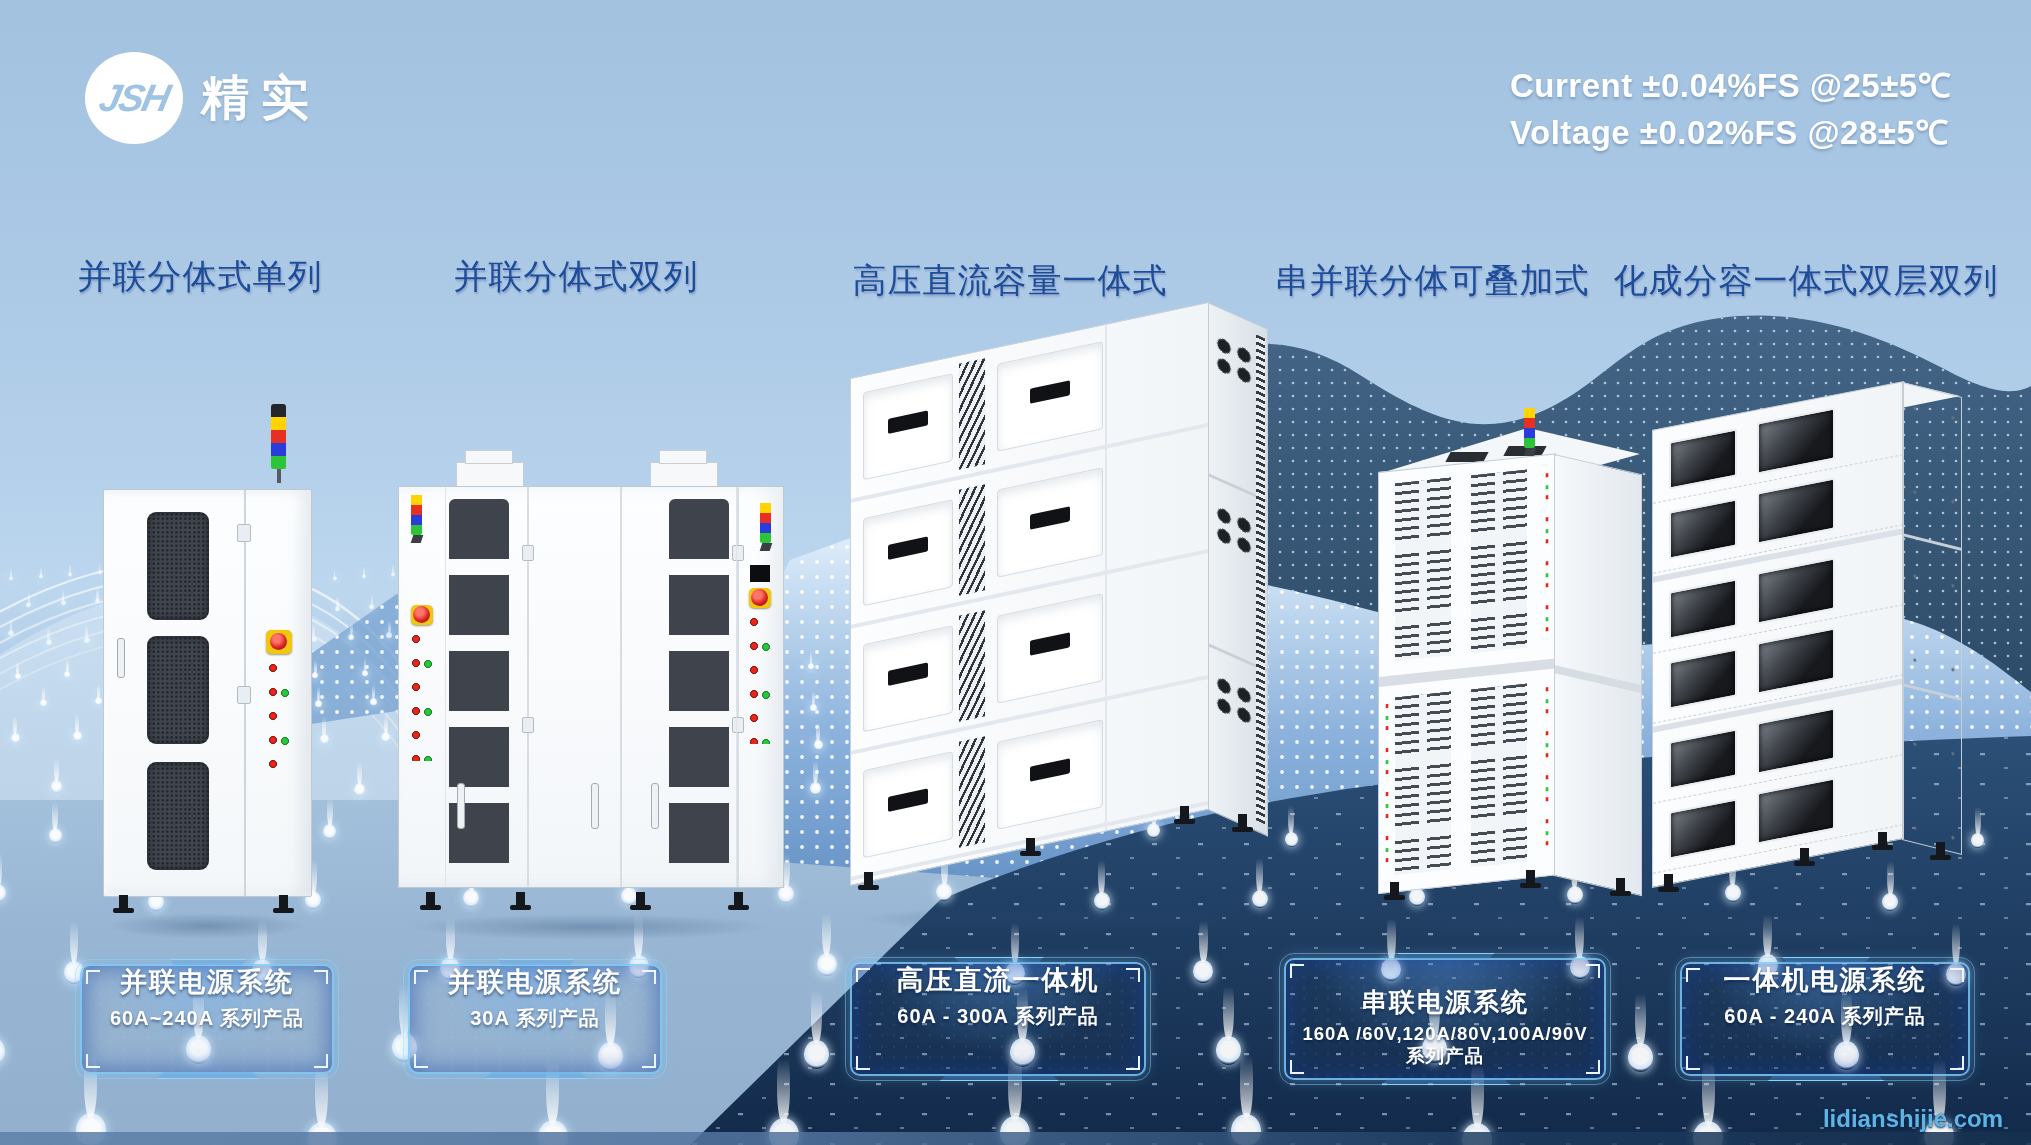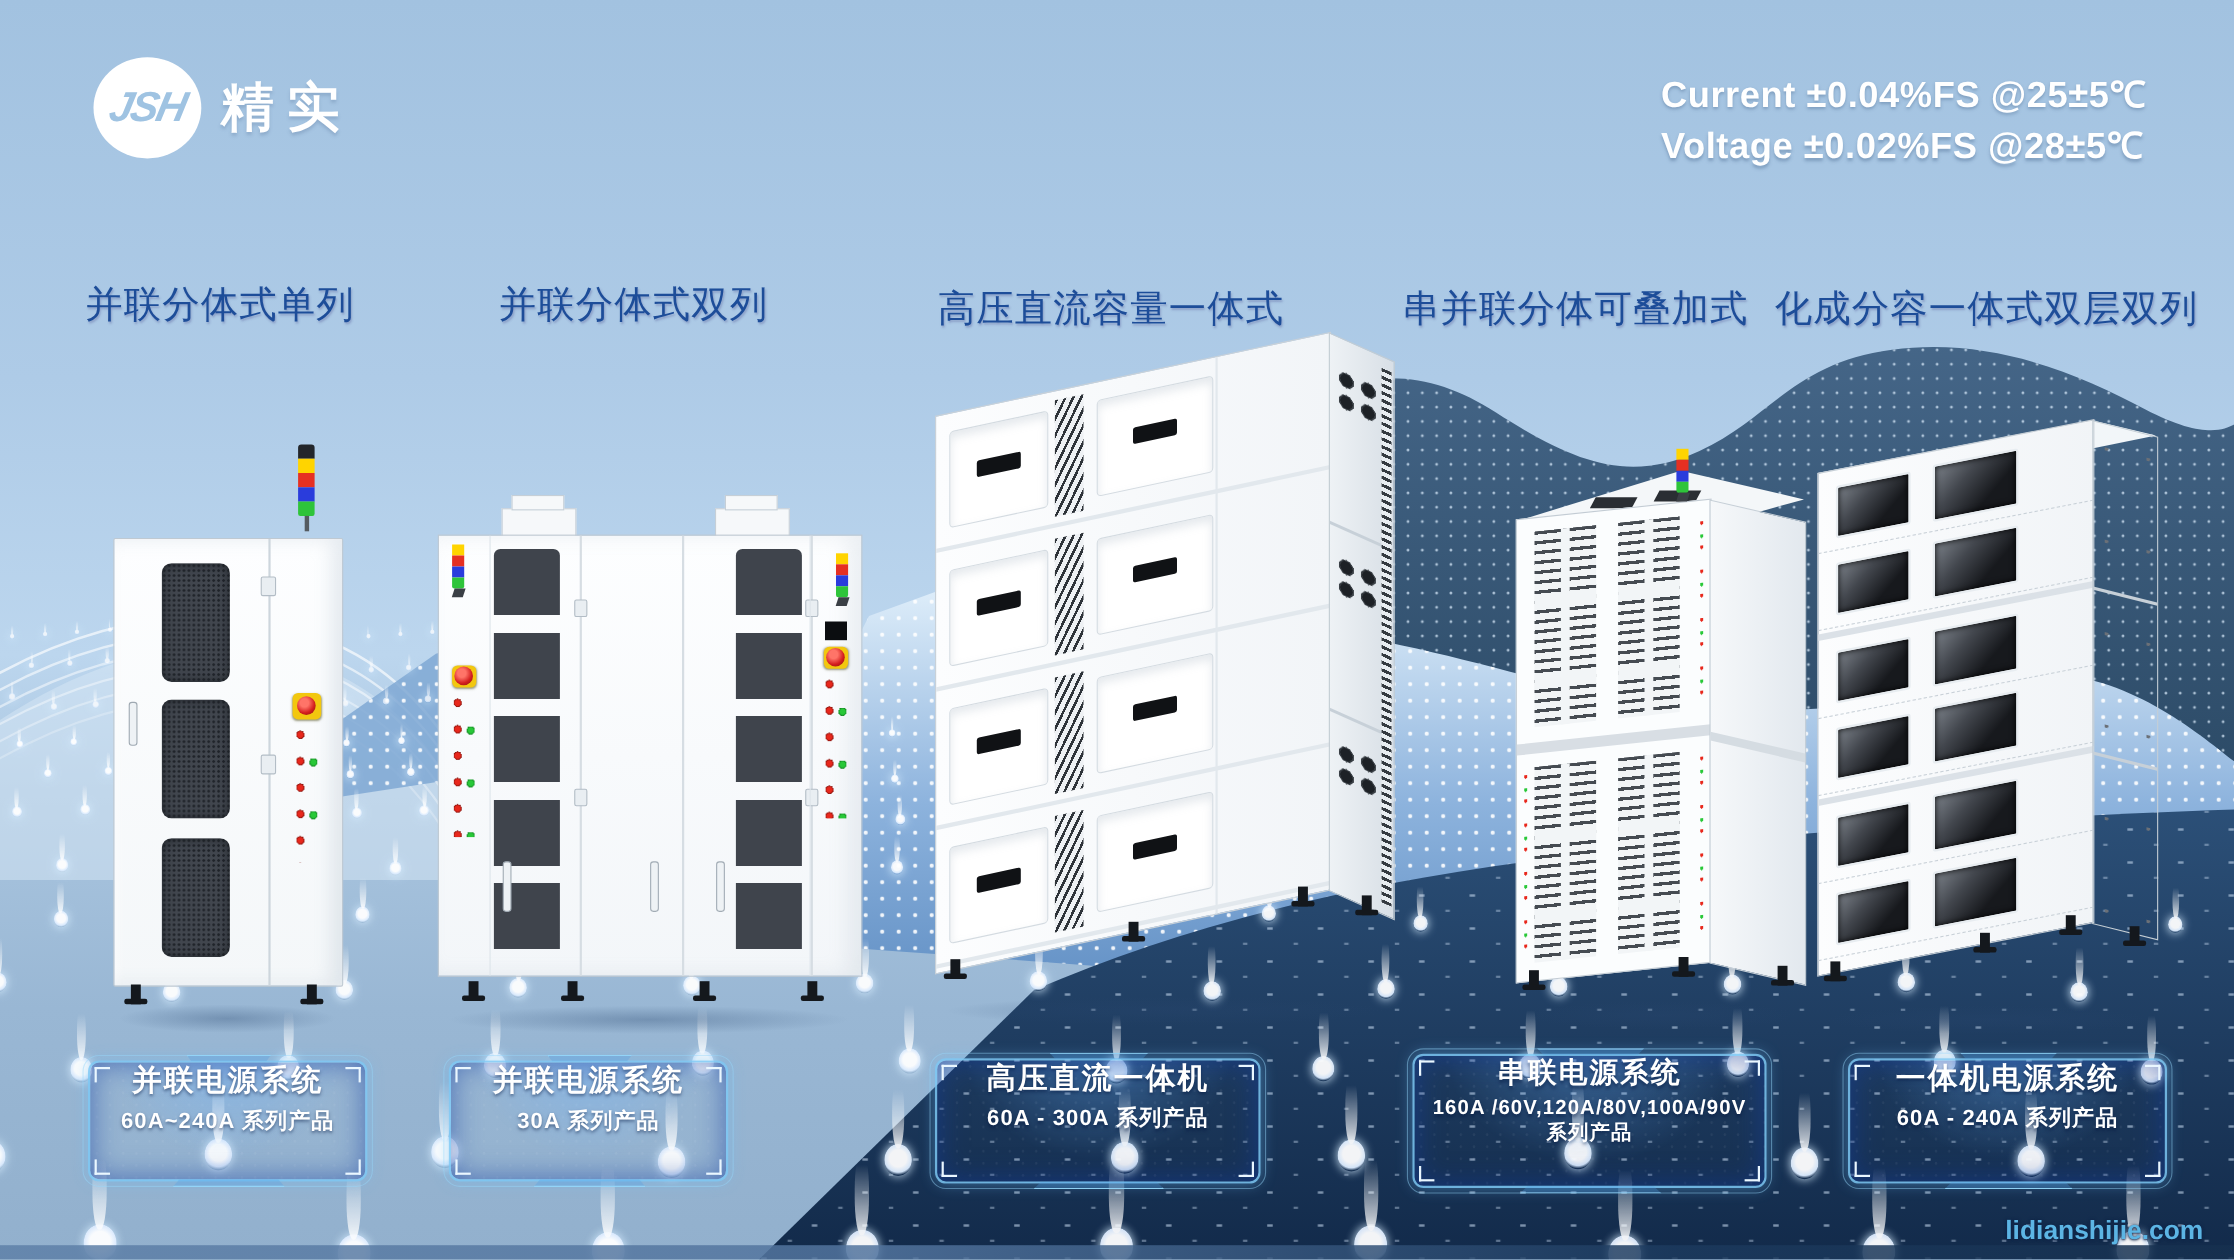--- a/index.html
+++ b/index.html
@@ -179,21 +179,21 @@
   .plate{position:absolute;z-index:5;border:2px solid rgba(125,200,244,.85);border-radius:10px;
     background:linear-gradient(180deg,#1d4695 0%,var(--plate-fill,#132f73) 45%,#0d2a6e 100%);
     background-image:radial-gradient(ellipse at 50% -10%,rgba(110,180,255,.4),transparent 60%),
                      radial-gradient(rgba(255,255,255,.06) 1px,transparent 1.5px);
     background-size:100% 100%,12px 11px;
     box-shadow:0 0 14px rgba(110,190,245,.45),inset 0 0 26px rgba(20,60,160,.6);
     outline:1px solid rgba(150,215,250,.45);outline-offset:4px;
     display:flex;flex-direction:column;align-items:center;justify-content:flex-start;color:#fff;text-align:center;}
   .plate-title{font-size:27px;font-weight:bold;letter-spacing:2px;line-height:1.2;text-shadow:0 2px 3px rgba(0,20,60,.5);}
   .plate-sub{font-size:20px;font-weight:bold;margin-top:7px;letter-spacing:1px;text-shadow:0 2px 3px rgba(0,20,60,.5);}
-  .plate.dense .plate-title{font-size:26px;}
+  .plate.dense .plate-title{font-size:26px;margin-top:27px;}
   .plate.dense .plate-sub{font-size:18.5px;margin-top:5px;line-height:1.15;}
   .plate.dense .sub2{margin-top:1px;}
   .cnr{position:absolute;width:12px;height:12px;border:0 solid #eaf7ff;}
   .cnr.tl{left:4px;top:4px;border-left-width:2px;border-top-width:2px;}
   .cnr.tr{right:4px;top:4px;border-right-width:2px;border-top-width:2px;}
   .cnr.bl{left:4px;bottom:4px;border-left-width:2px;border-bottom-width:2px;}
   .cnr.br{right:4px;bottom:4px;border-right-width:2px;border-bottom-width:2px;}
   .notch-b{position:absolute;bottom:-7px;left:30%;width:40%;height:6px;background:rgba(80,160,230,.3);
     border:1px solid rgba(150,215,250,.9);border-top:none;clip-path:polygon(6% 0,94% 0,100% 100%,0 100%);}
   .notch-t{position:absolute;top:-7px;left:35%;width:30%;height:5px;background:rgba(80,160,230,.3);

